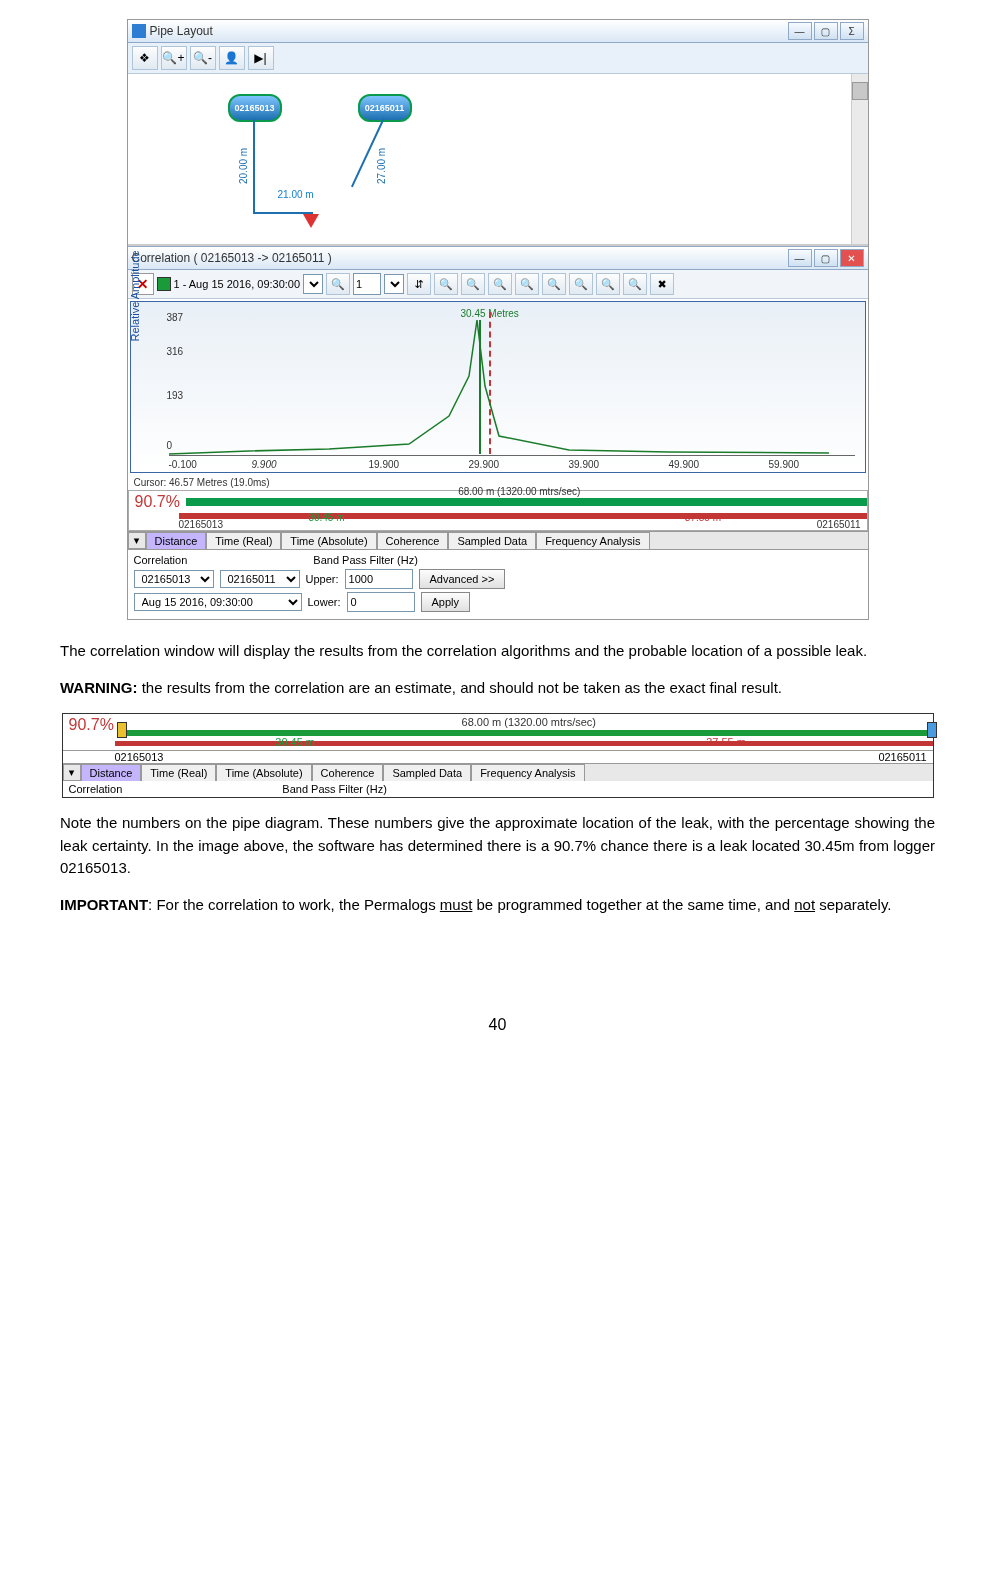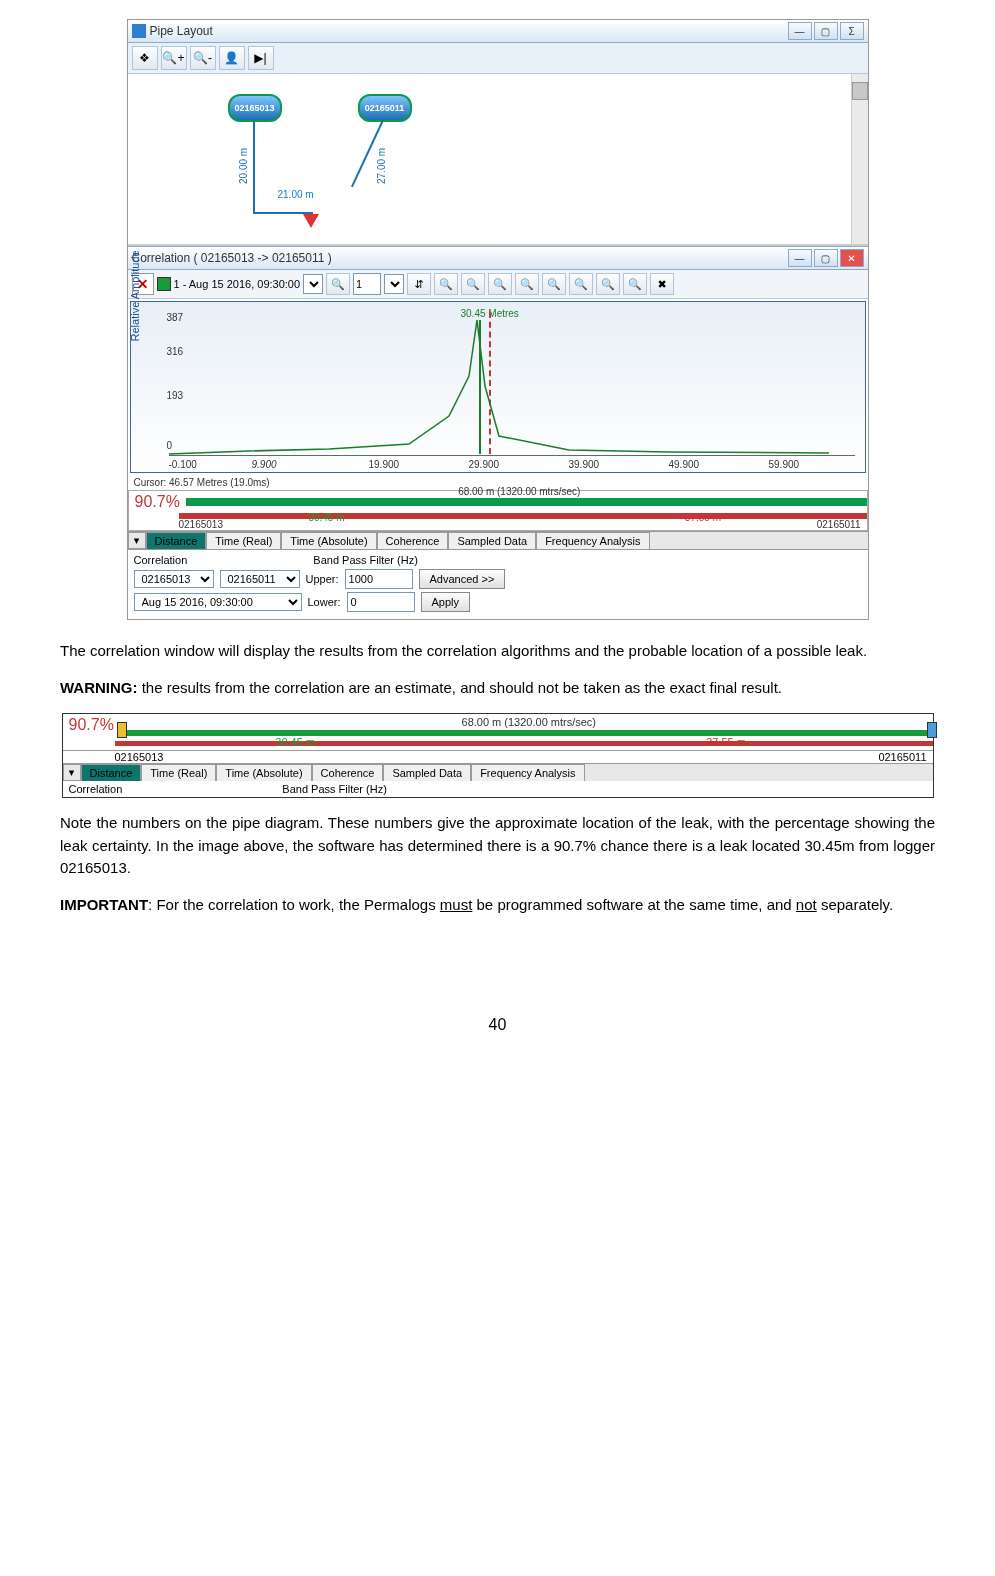--- a/index.html
+++ b/index.html
@@ -29,21 +29,21 @@
   .xline{position:absolute;bottom:16px;left:38px;right:10px;border-top:1px solid #666;}
   .xtick{position:absolute;bottom:2px;font-size:10px;color:#333;}
   .peak{position:absolute;font-size:10px;color:#1a7c2a;}
   .peakmark{position:absolute;background:#1a7c2a;width:2px;}
   .dashv{position:absolute;border-left:2px dashed #c33636;}
   .cursor-row{font-size:10px;padding:2px 6px;color:#333;}
   .diagram2{border:1px solid #aaa;position:relative;font-size:10px;color:#333;}
   .greenbar{background:#0a9b4a;height:8px;}
   .tabsrow{display:flex;gap:0;font-size:11px;background:#e8e8e8;border-top:1px solid #999;}
   .tab{border:1px solid #999;border-bottom:none;padding:2px 8px;background:#f0f0f0;}
-  .tab.active{background:#0f766e;}
+  .tab.active{background:#c4b5fd;}
   .filterpanel{border-top:1px solid #999;padding:4px 6px;font-size:11px;}
   .filterpanel .row{display:flex;align-items:center;gap:6px;margin-bottom:3px;}
   .inp{height:18px;border:1px solid #7a97b0;font-size:11px;padding:0 3px;background:#fff;}
   .btnA{height:20px;border:1px solid #888;background:linear-gradient(#fdfdfd,#e0e0e0);font-size:11px;padding:0 10px;}
   p{line-height:1.5;text-align:justify;margin:14px 0;}
   .shot2{border:1px solid #333;margin:6px auto;width:870px;font-size:11px;}
   .s2green{background:#1a9b3a;height:6px;}
   .pct{color:#c33636;font-size:16px;}
   .m1{color:#1a9b3a;}
   .m2{color:#c33636;}
@@ -245,17 +245,17 @@
     </div>
     <div style="display:flex;font-size:11px;padding:2px 6px;">
       <span>Correlation</span>
       <span style="margin-left:160px;">Band Pass Filter (Hz)</span>
     </div>
   </div>
 
   <p>Note the numbers on the pipe diagram. These numbers give the approximate location of the leak, with the percentage showing the leak certainty. In the image above, the software has determined there is a 90.7% chance there is a leak located 30.45m from logger 02165013.</p>
 
   <p>
-    <b>IMPORTANT</b><span>: For the correlation to work, the Permalogs </span><u>must</u><span> be programmed software at the same time, and </span><u>not</u><span> separately.</span>
+    <b>IMPORTANT</b><span>: For the correlation to work, the Permalogs </span><u>must</u><span> be programmed together at the same time, and </span><u>not</u><span> separately.</span>
   </p>
 
   <div class="pagenum">40</div>
 </div>
 
 </body></html>

